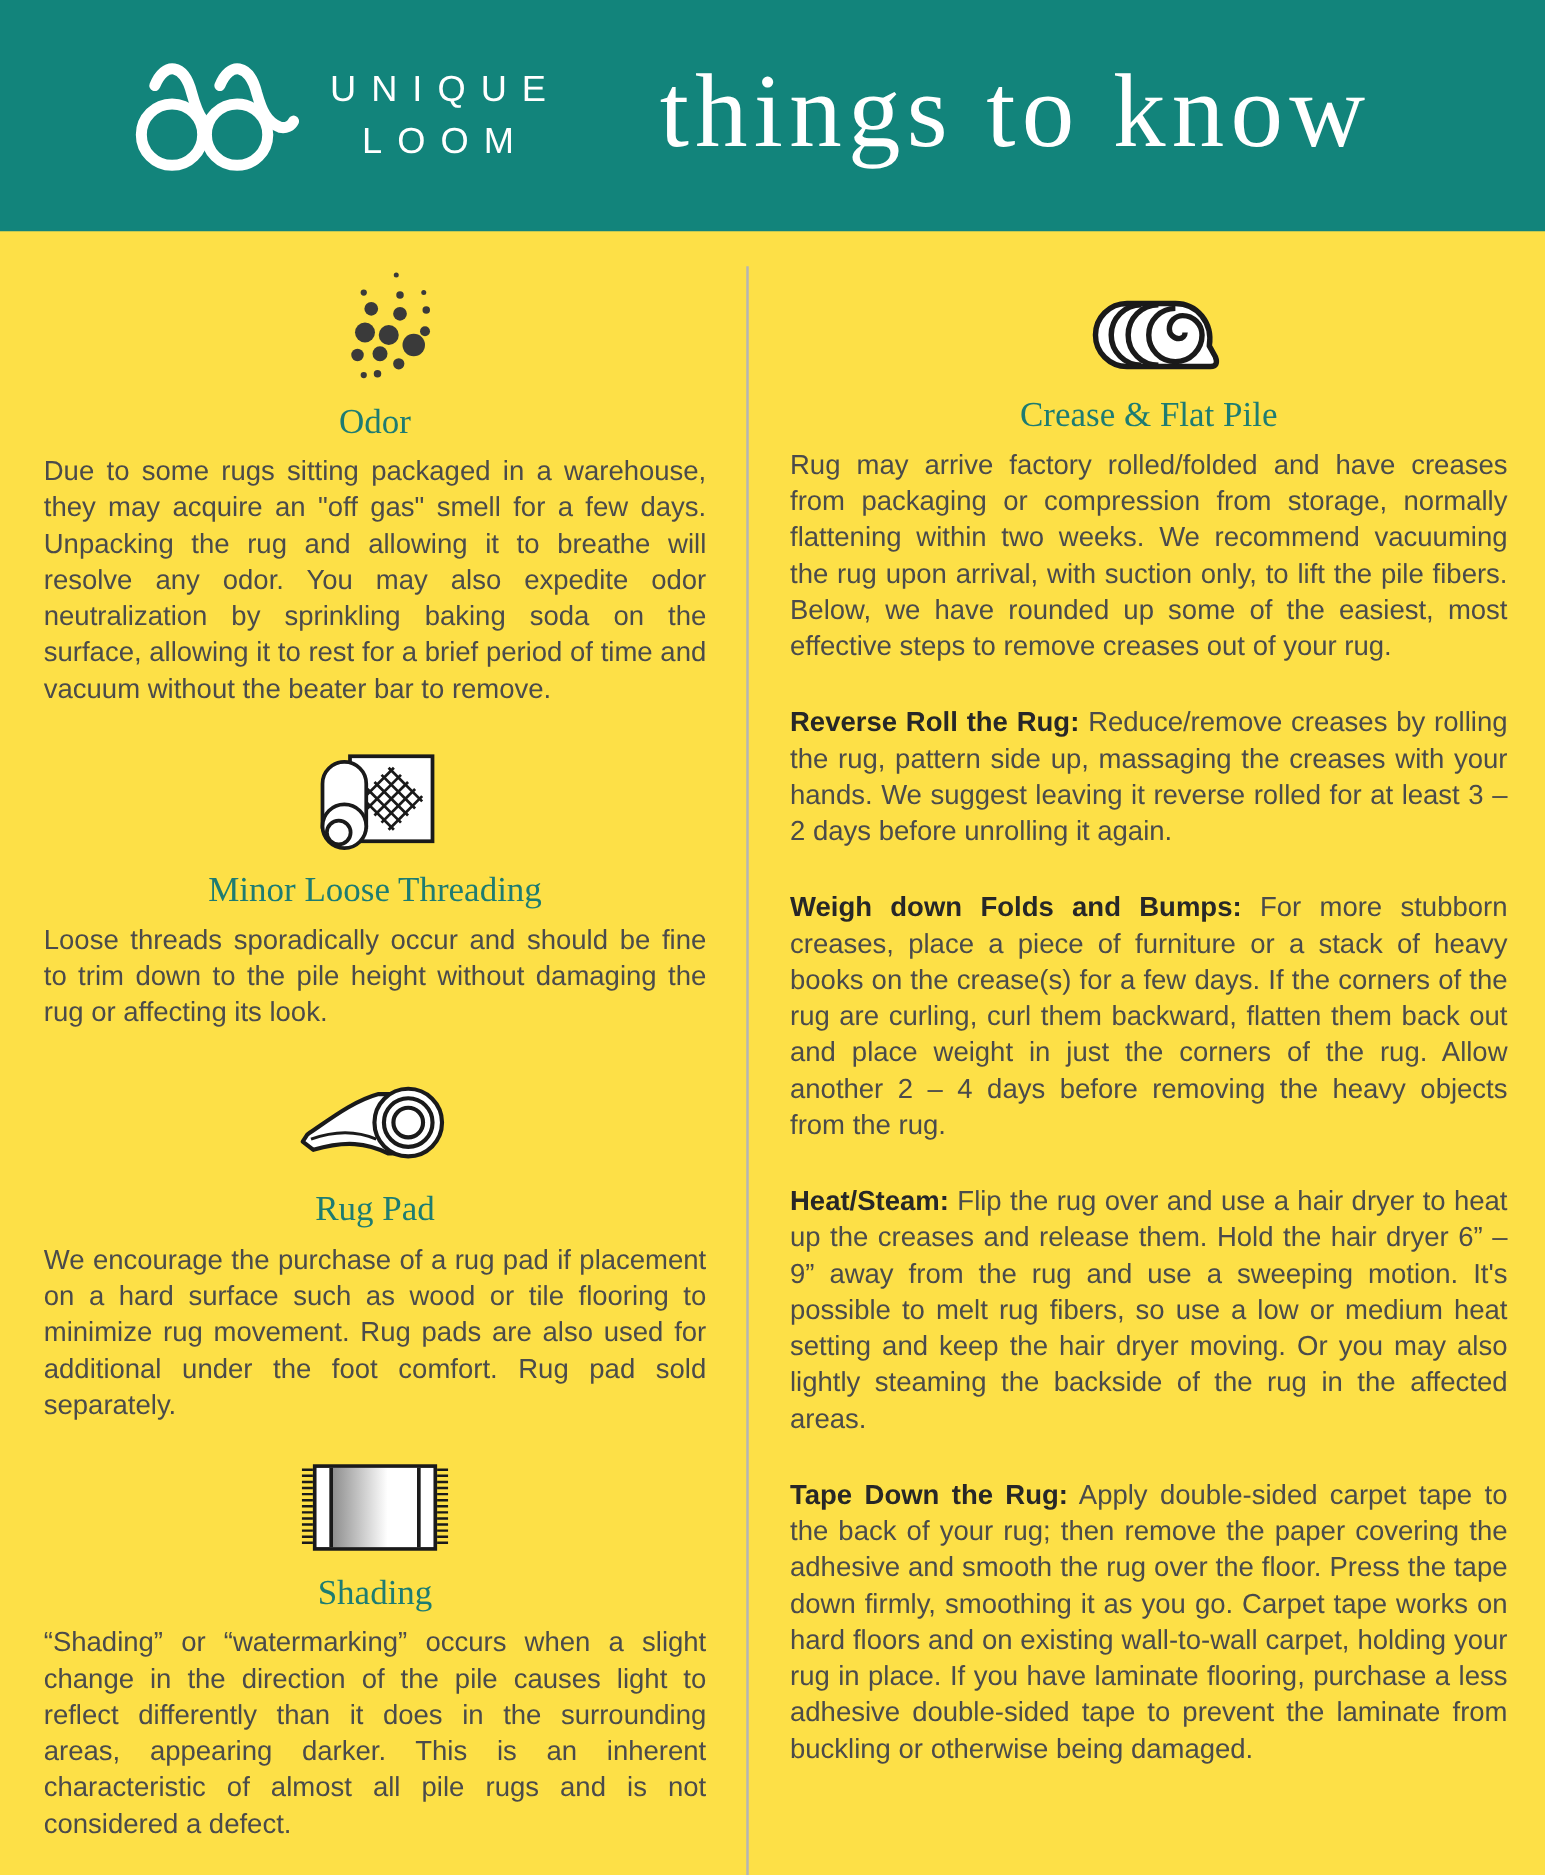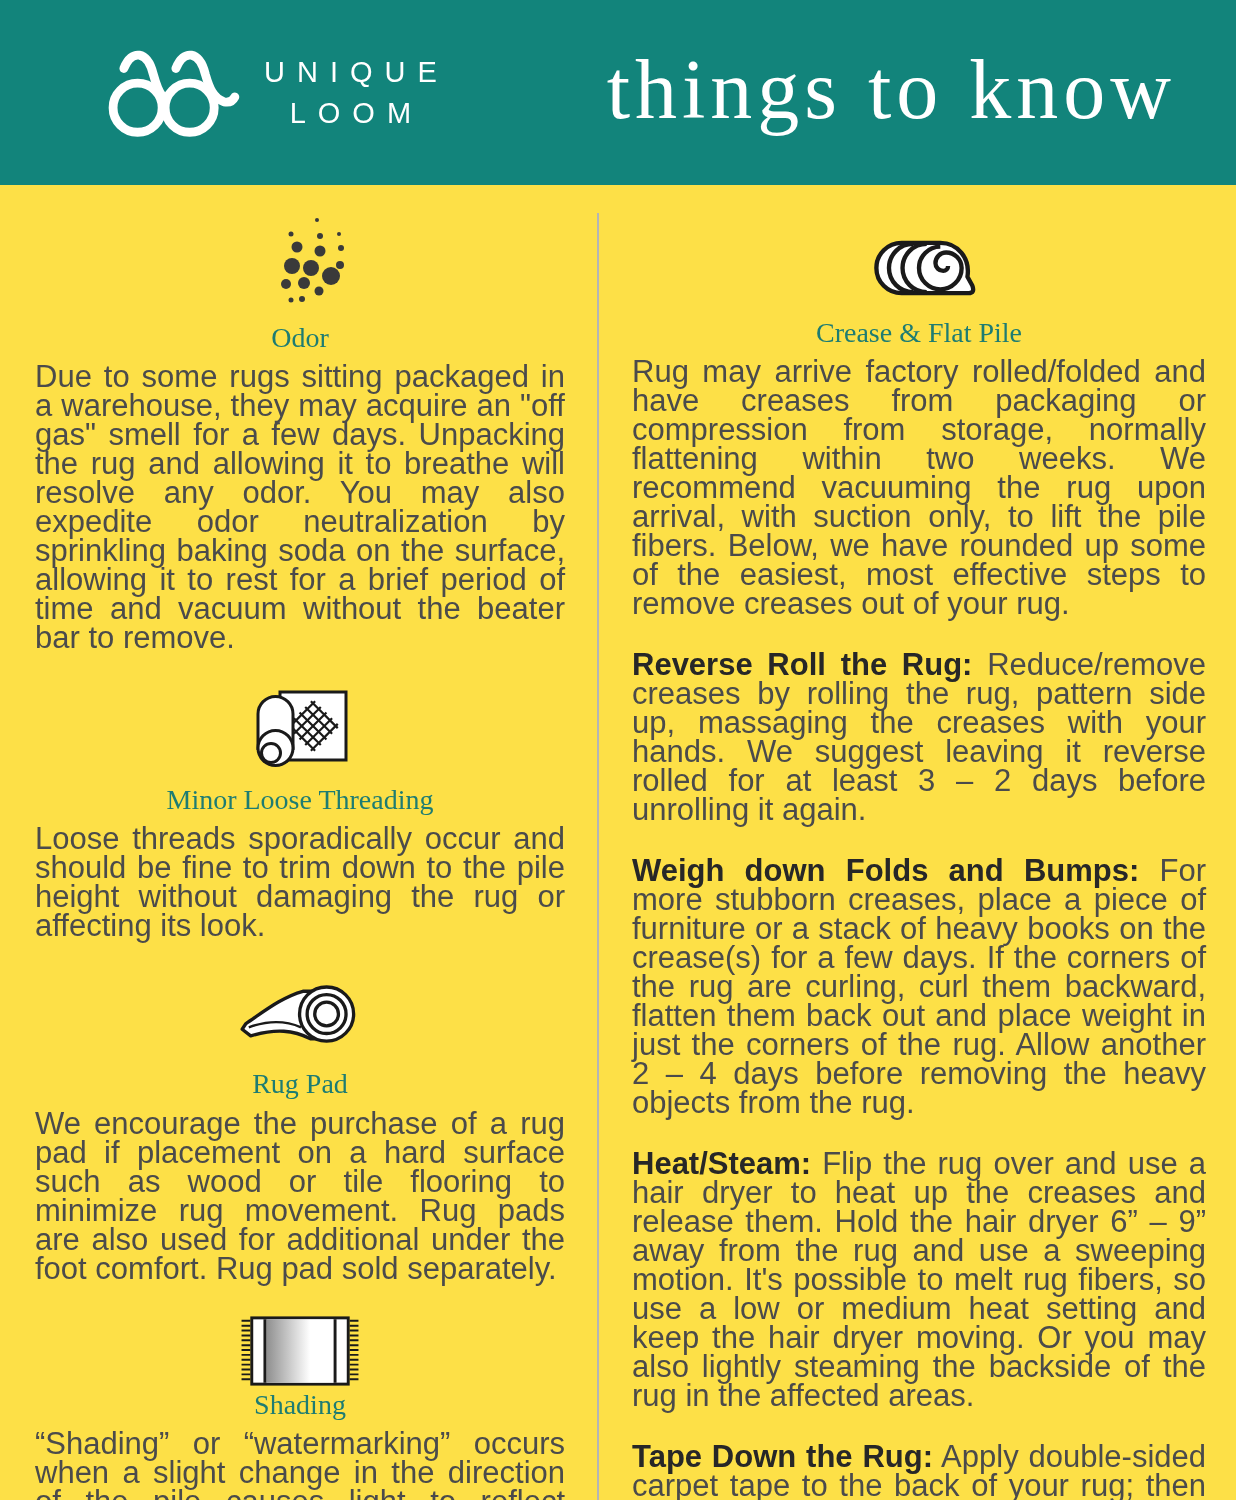--- a/index.html
+++ b/index.html
@@ -31,21 +31,21 @@
   .wordmark {
     color: #ffffff;
     font-size: 29px;
     line-height: 1.38;
     letter-spacing: 12px;
     text-align: center;
     font-weight: 400;
   }
   .page-title {
     flex: 1;
-    text-align: right;
+    text-align: center;
     color: #ffffff;
     font-family: "Liberation Serif", serif;
     font-size: 84px;
     letter-spacing: 5px;
     font-weight: 400;
     padding-bottom: 6px;
   }
 
   
   .main {
@@ -69,40 +69,40 @@
   }
   .section-heading {
     font-family: "Liberation Serif", serif;
     font-size: 28px;
     color: #1E7C72;
     text-align: center;
     font-weight: 400;
     line-height: 1.15;
   }
   .body-text {
-    font-size: 31px;
+    font-size: 22px;
     line-height: 29px;
     color: #4B4B4B;
     text-align: justify;
     text-justify: inter-word;
   }
   .body-text b { color: #272727; font-weight: 700; }
 
   
   .sec-odor .icon-wrap      { margin-top: 28px; }
   .sec-odor .section-heading{ margin-top: 14px; }
   .sec-odor .body-text      { margin-top: 8px; }
   .sec-threading .icon-wrap { margin-top: 20px; }
   .sec-threading .section-heading { margin-top: 12px; }
   .sec-threading .body-text { margin-top: 8px; }
   .sec-rugpad .icon-wrap    { margin-top: 38px; }
   .sec-rugpad .section-heading { margin-top: 16px; }
   .sec-rugpad .body-text    { margin-top: 8px; }
   .sec-shading .icon-wrap   { margin-top: 30px; }
-  .sec-shading .section-heading { margin-top: 0; }
+  .sec-shading .section-heading { margin-top: 15px; }
   .sec-shading .body-text   { margin-top: 8px; }
 
   
   .sec-crease .icon-wrap    { margin-top: 52px; }
   .sec-crease .section-heading { margin-top: 18px; }
   .sec-crease .body-text    { margin-top: 8px; }
   .tip { margin-top: 32px; }
 </style>
 </head>
 <body>

